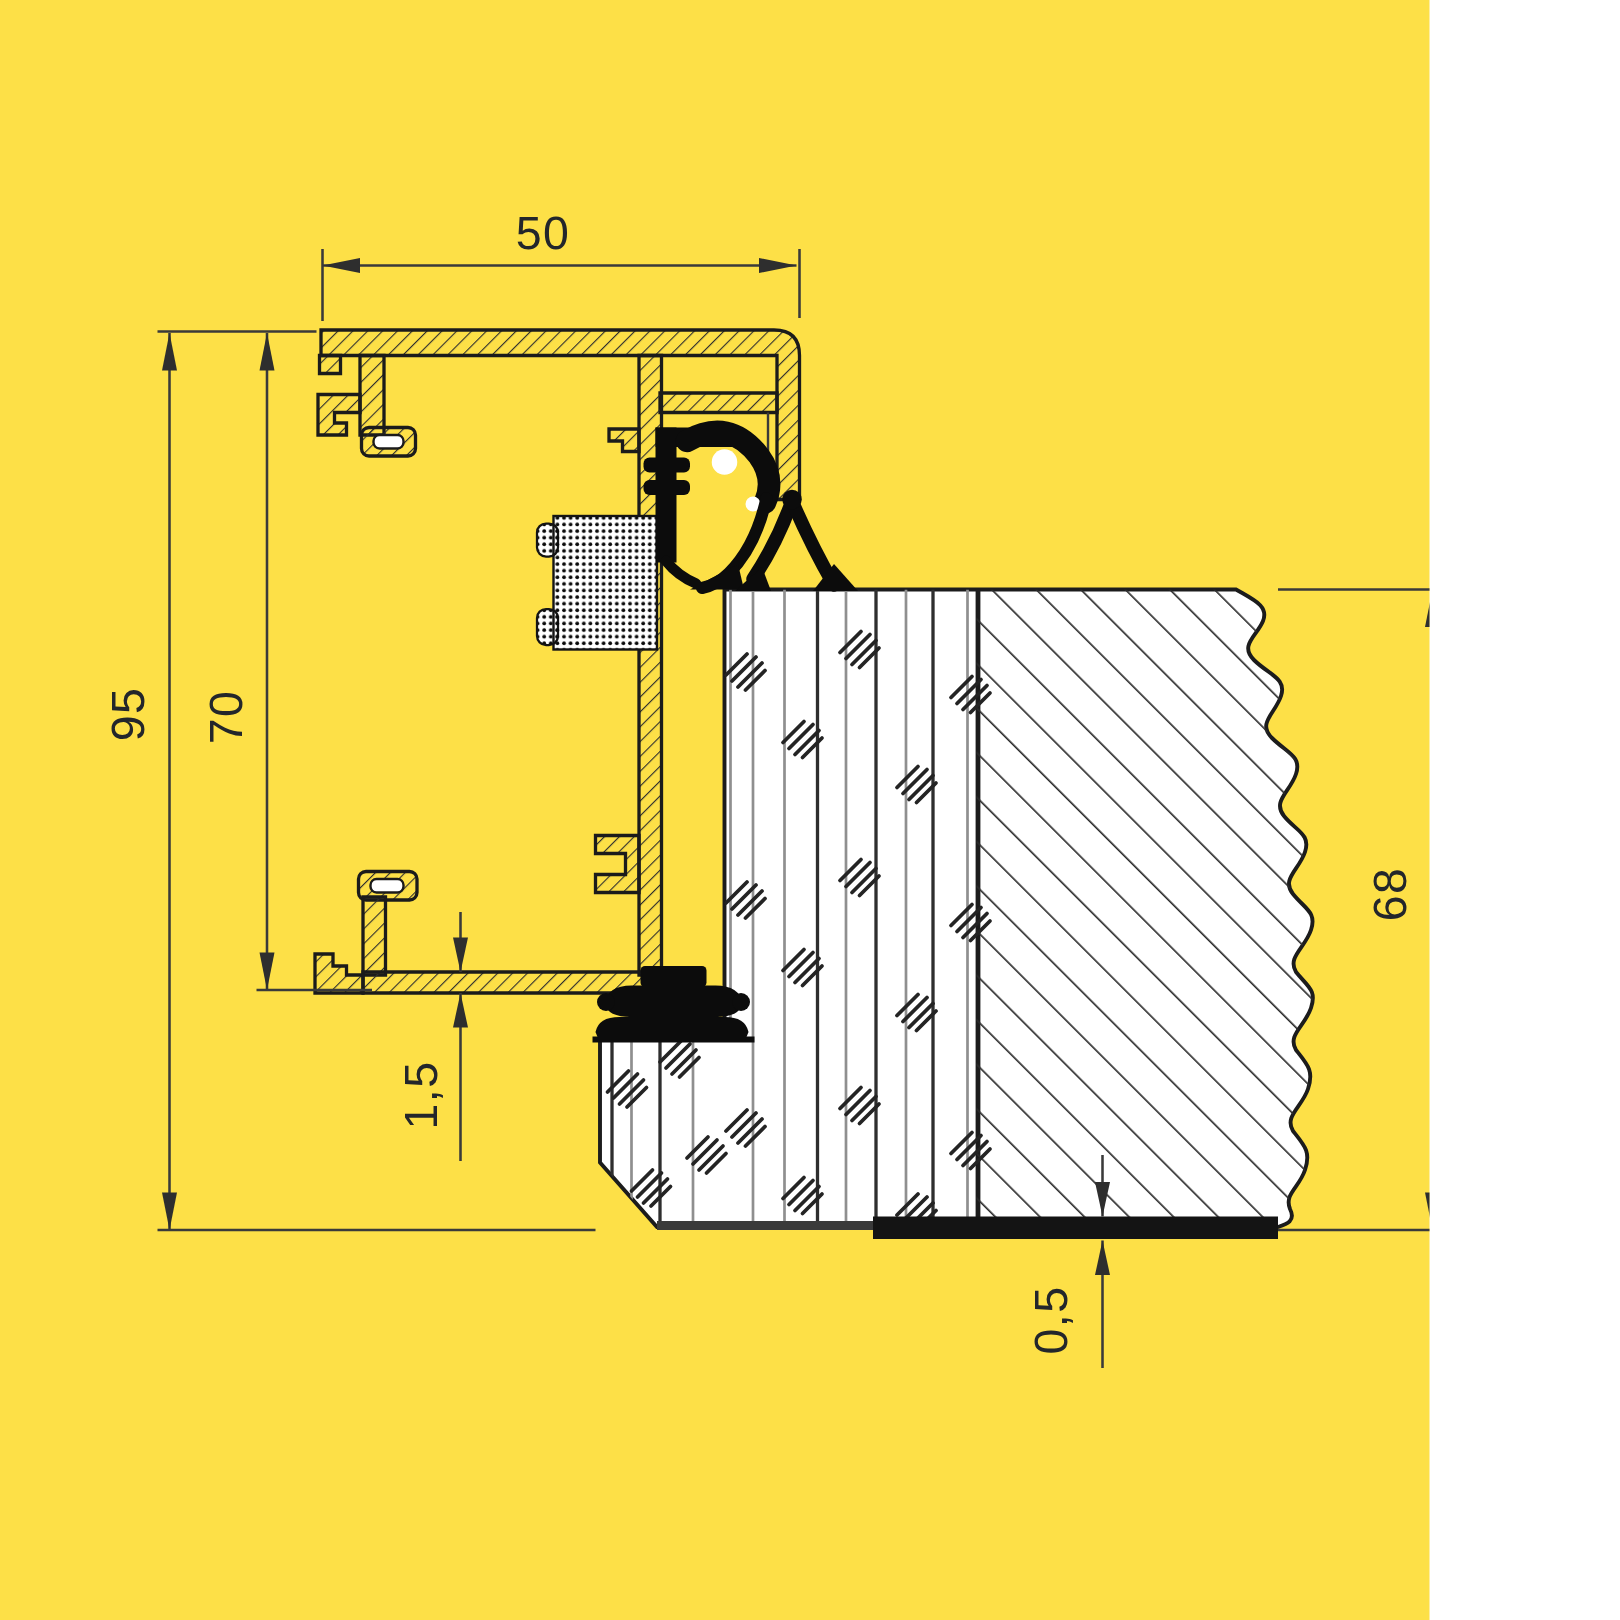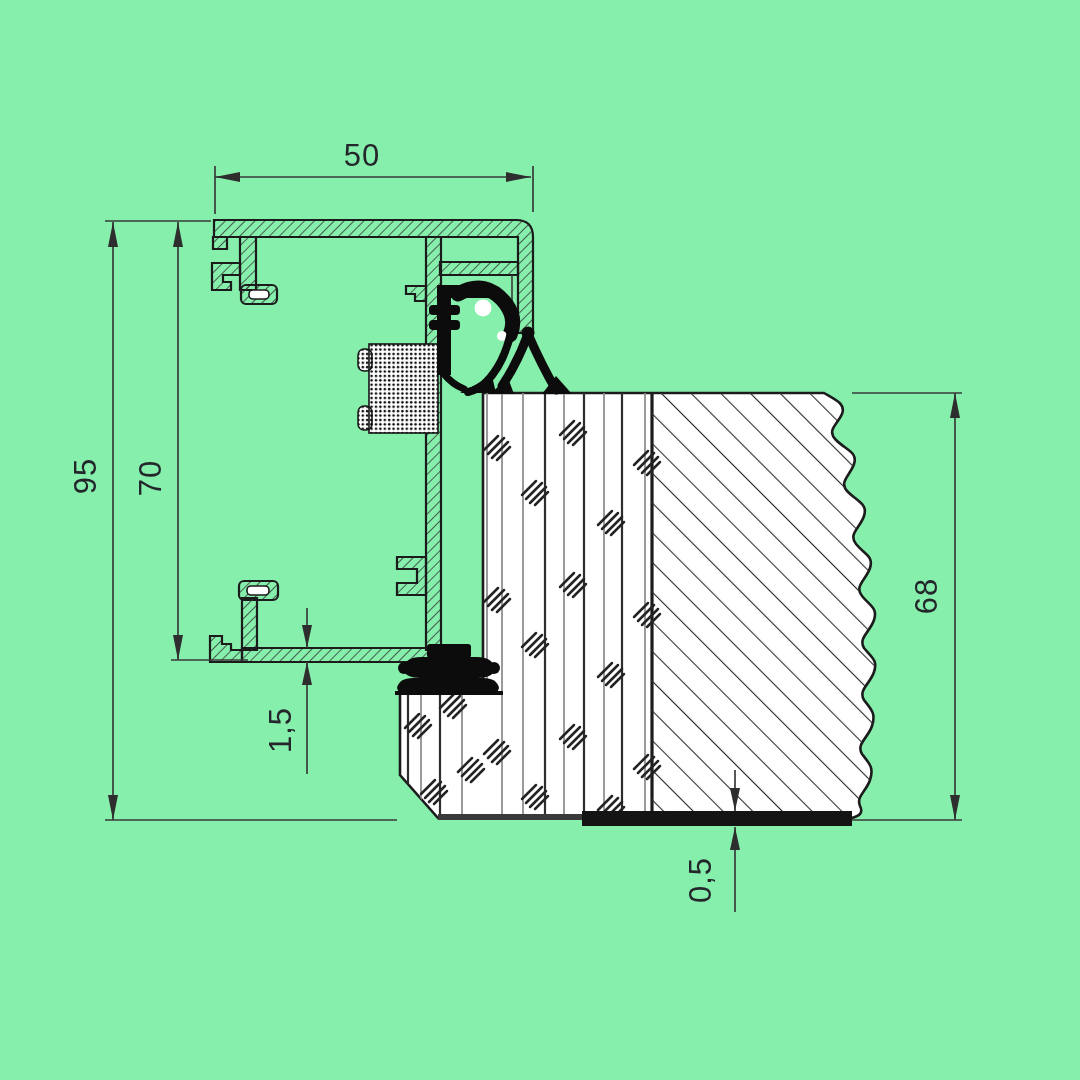--- a/index.html
+++ b/index.html
@@ -1,16 +1,16 @@
 <!DOCTYPE html>
 <html><head>
 <meta charset="utf-8">
 <style>
   html,body{margin:0;padding:0;background:#fff;}
-  #canvas{position:relative;width:1080px;height:1080px;background:#86efac;overflow:hidden;
+  #canvas{position:relative;width:953px;height:1080px;background:#fde047;overflow:hidden;
           font-family:"Liberation Sans", sans-serif;}
   svg{position:absolute;left:0;top:0;}
   text.dim{font-family:"Liberation Sans", sans-serif;font-size:31px;fill:#23262b;letter-spacing:1px;}
 </style>
 </head>
 <body>
 
 <div id="canvas">
 <svg width="1080" height="1080" viewBox="0 0 1080 1080" role="img">
 

